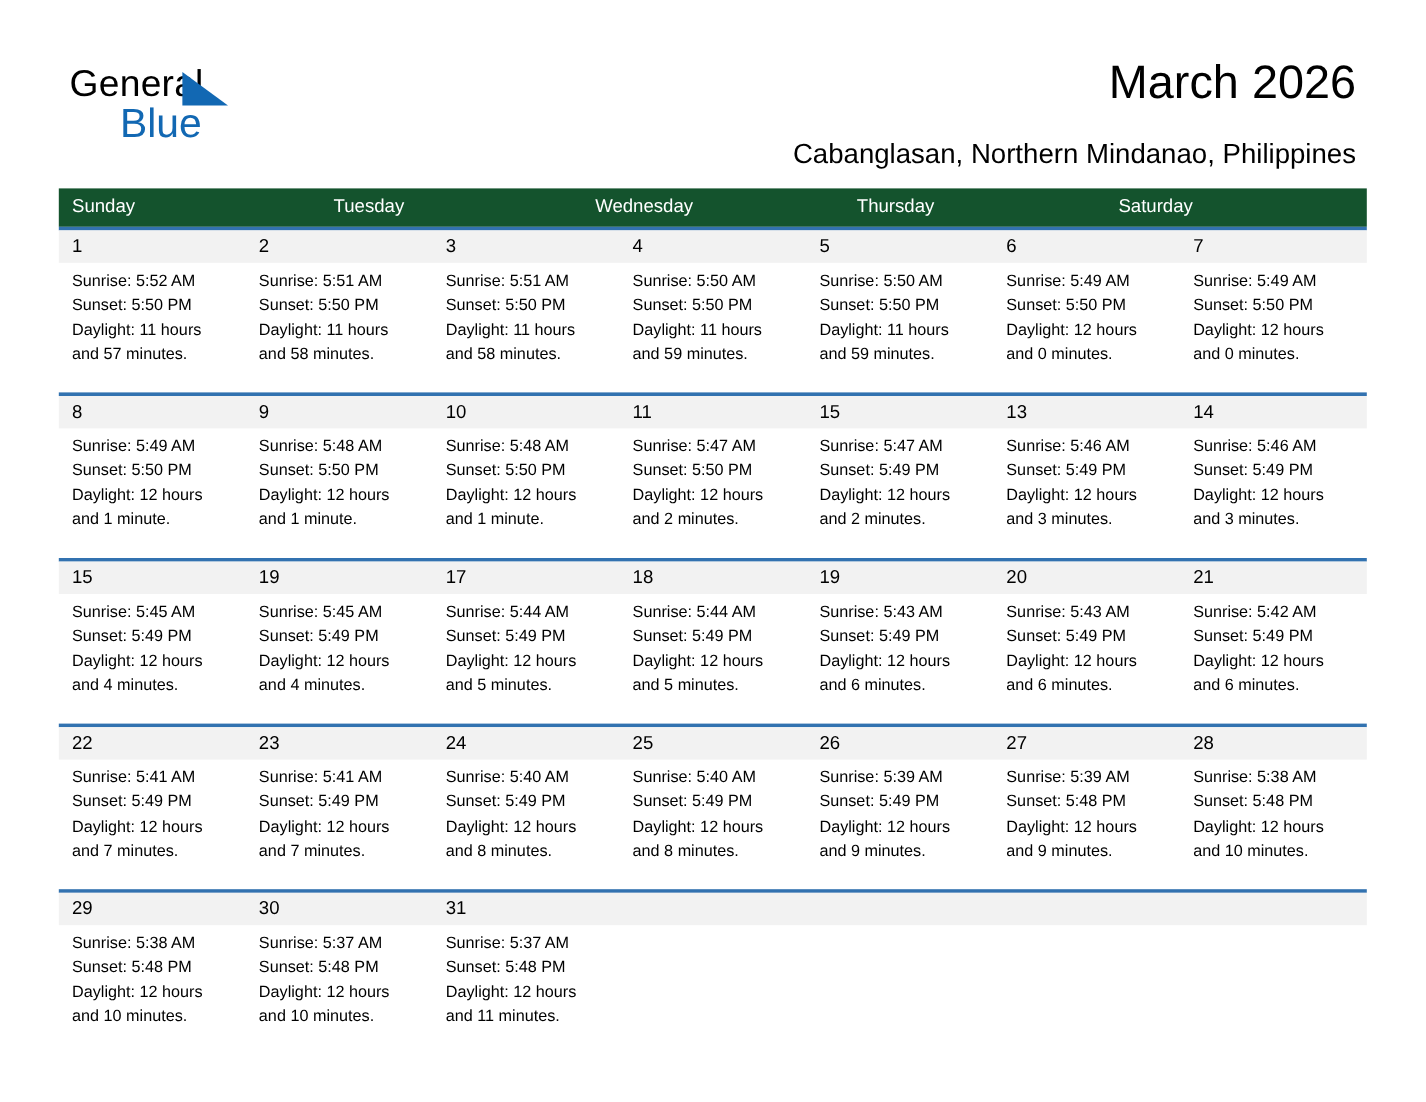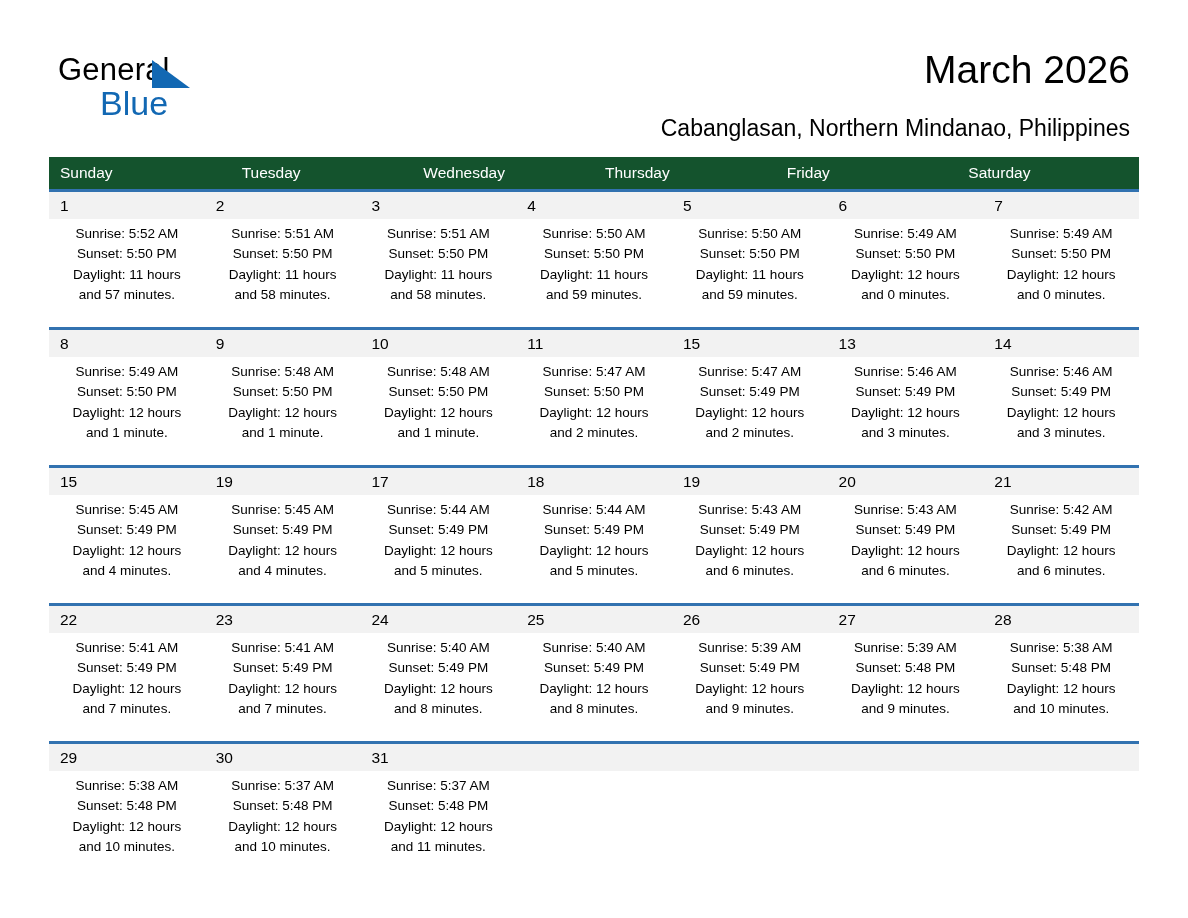--- a/index.html
+++ b/index.html
@@ -136,21 +136,20 @@
     overflow: hidden;
   }
   .daynum {
     height: 27px;
     line-height: 27px;
     font-size: 15.5px;
     color: #000000;
   }
   .lines {
     padding-top: 5px;
-    text-align: center;
   }
   .lines div {
     font-size: 13.5px;
     line-height: 20.3px;
     color: #000000;
     white-space: nowrap;
   }
   .cell-empty .daynum { color: transparent; }
 </style>
 </head>
@@ -170,21 +169,20 @@
     <div class="subtitle">Cabanglasan, Northern Mindanao, Philippines</div>
   </div>
 
   <div class="calendar">
 
     <div class="weekday-row">
       <div class="weekday">Sunday</div>
       <div class="weekday">Tuesday</div>
       <div class="weekday">Wednesday</div>
       <div class="weekday">Thursday</div>
-      <div class="weekday">Friday</div>
       <div class="weekday">Saturday</div>
     </div>
 
     <div class="week">
       <div class="week-banner"></div>
       <div class="week-cells">
         <div class="cell">
           <div class="daynum">1</div>
           <div class="lines">
             <div>Sunrise: 5:52 AM</div>

